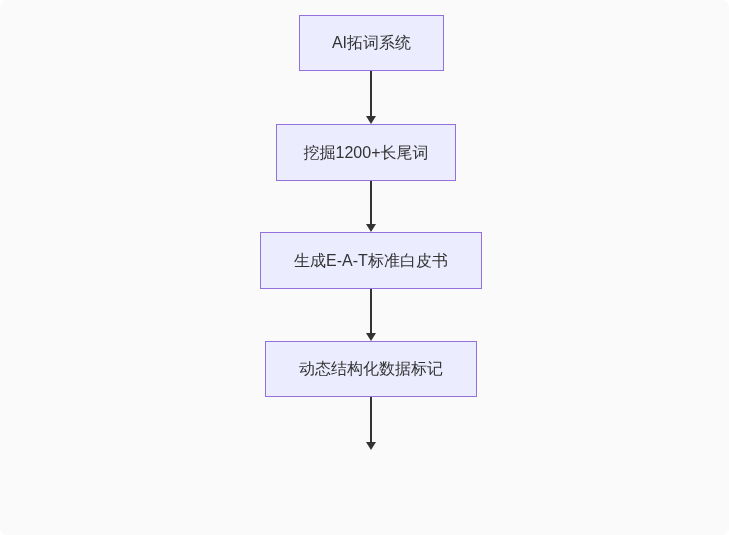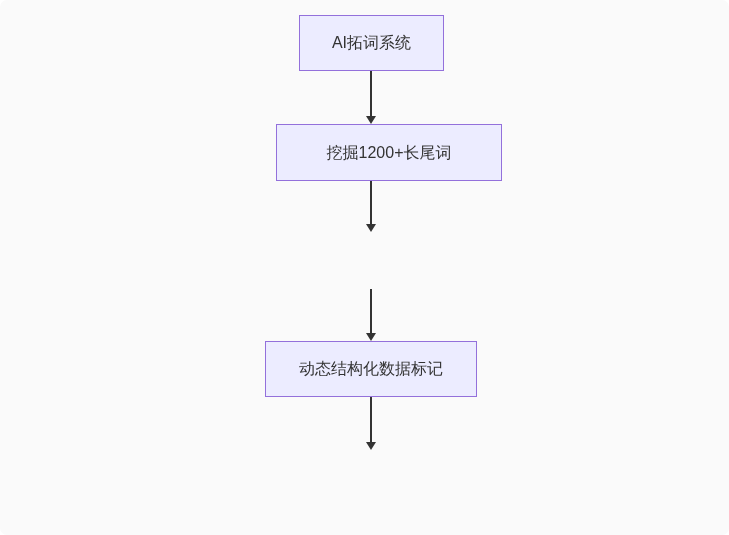--- a/index.html
+++ b/index.html
@@ -26,21 +26,21 @@
     align-items: center;
     justify-content: center;
     text-align: center;
     line-height: 1.2;
   }
   .node-label {
     white-space: nowrap;
   }
   
   .n1 { left: 299px; top: 15px;  width: 145px; height: 56px; }
-  .n2 { left: 276px; top: 124px; width: 226px; height: 57px; }
+  .n2 { left: 276px; top: 124px; width: 180px; height: 57px; }
   .n3 { left: 260px; top: 232px; width: 222px; height: 57px; }
   .n4 { left: 265px; top: 341px; width: 212px; height: 56px; }
   .n5 { left: 255px; top: 450px; width: 232px; height: 56px; }
 
   .arrow {
     position: absolute;
     left: 370px;
     width: 2px;
     background: var(--arrow, #333333);
   }
@@ -74,20 +74,23 @@
   </div>
 
   <div class="node n2">
     <span class="node-label">挖掘1200+长尾词</span>
   </div>
 
   <div class="arrow a2">
     <div class="arrowhead"></div>
   </div>
 
+  <div class="node n3">
+    <span class="node-label">生成E-A-T标准白皮书</span>
+  </div>
 
   <div class="arrow a3">
     <div class="arrowhead"></div>
   </div>
 
   <div class="node n4">
     <span class="node-label">动态结构化数据标记</span>
   </div>
 
   <div class="arrow a4">

